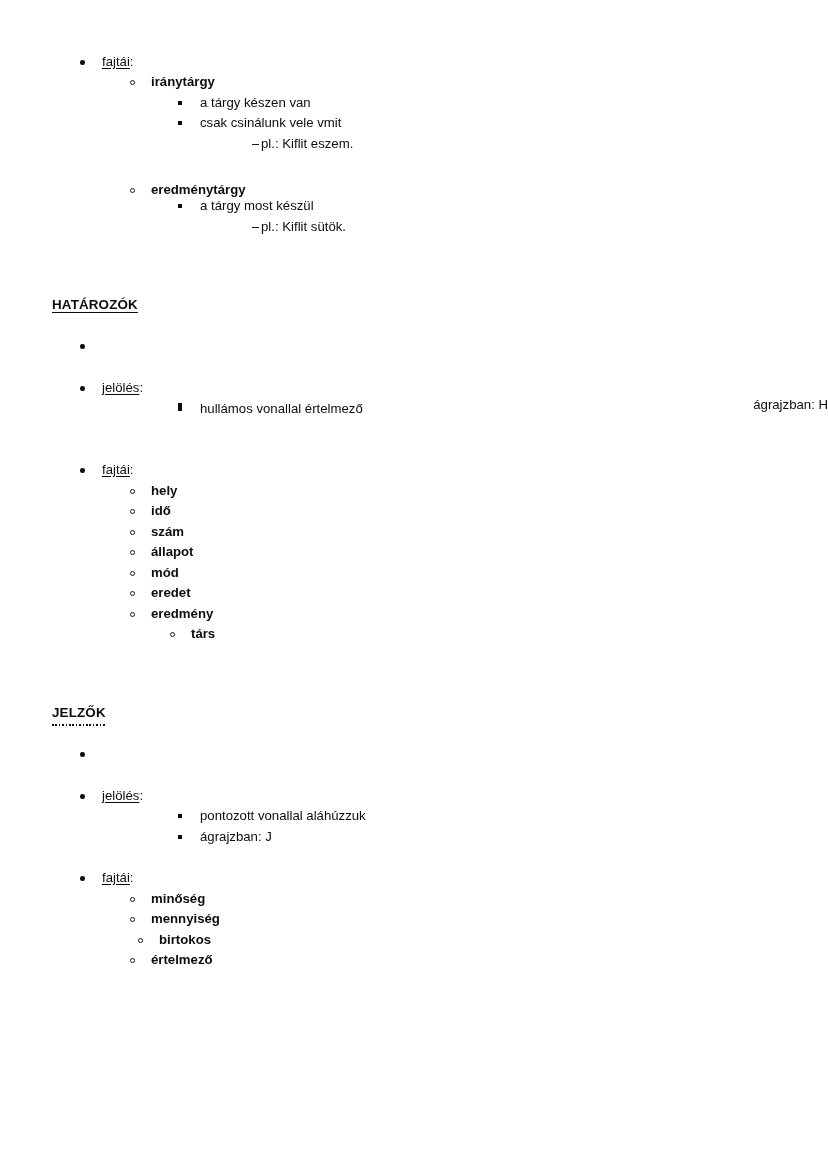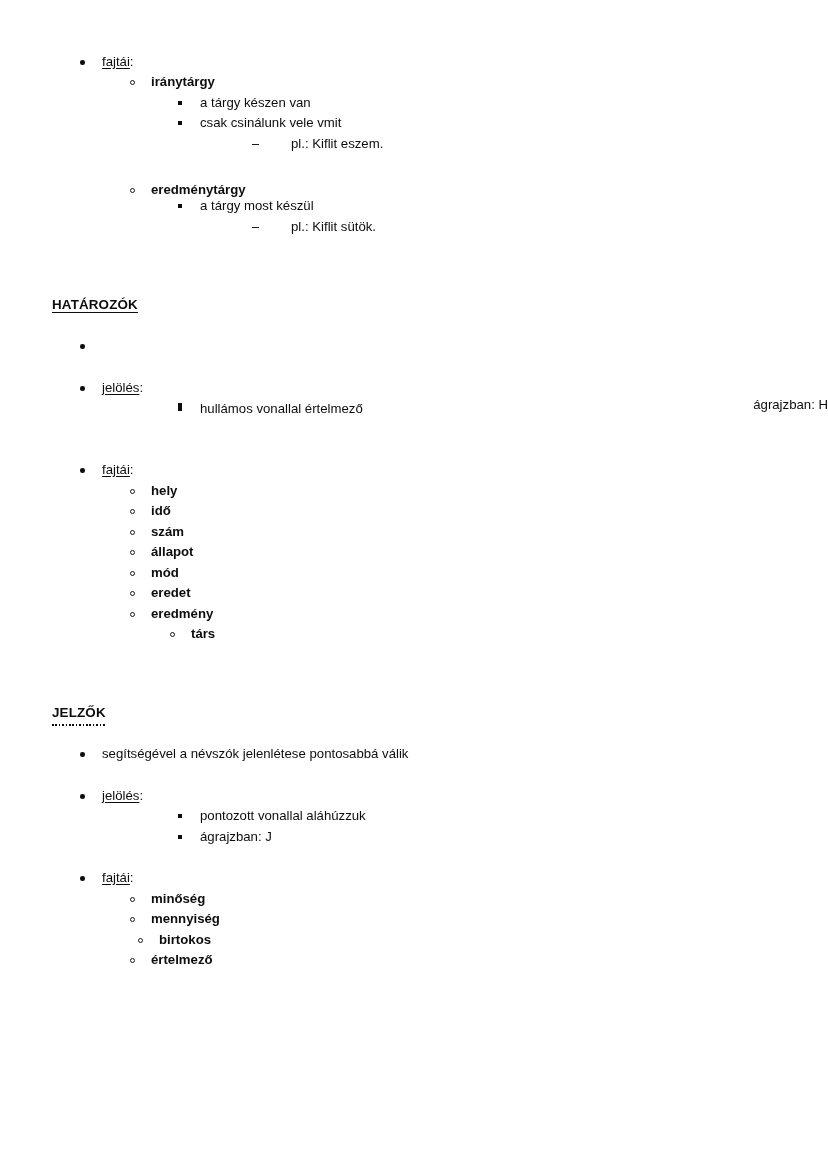--- a/index.html
+++ b/index.html
@@ -43,21 +43,21 @@
   }
 
   
   .lvl1 { margin-left: 80px; }          
   .lvl1 .txt { margin-left: 22px; }
   .lvl2 { margin-left: 130px; }         
   .lvl2 .txt { margin-left: 21px; }
   .lvl3 { margin-left: 178px; }         
   .lvl3 .txt { margin-left: 22px; }
   .lvl4 { margin-left: 252px; }         
-  .lvl4 .txt { margin-left: 39px; }
+  .lvl4 .txt { margin-left: 9px; }
 
   
   .dot {
     width: 4.6px; height: 4.6px;
     border-radius: 50%;
     background: #0d0d0d;
     margin-top: 8px;
   }
   .circ {
     width: 5.4px; height: 5.4px;
@@ -177,21 +177,21 @@
         <div class="row lvl2"><span class="marker circ"></span><span class="txt"><span class=" bold">eredet</span></span></div>
       </div>
       <div class="blk" style="top: 604px;">
         <div class="row lvl2"><span class="marker circ"></span><span class="txt"><span class=" bold">eredmény</span></span></div>
       </div>
       <div class="blk" style="top: 624px; padding-left: 40px;">
         <div class="row lvl2"><span class="marker circ"></span><span class="txt"><span class=" bold">társ</span></span></div>
       </div>
       <div class="blk" style="top: 703px;"><div class="heading dotted"><span class="lbl">JELZŐK</span></div></div>
       <div class="blk" style="top: 744px;">
-        <div class="row lvl1"><span class="marker dot"></span><span class="txt"><span>segítségével a névszók jelenlétese pontosabbá válik</span></span></div>
+        <div class="row lvl1"><span class="marker dot"></span></div>
       </div>
       <div class="blk" style="top: 786px;">
         <div class="row lvl1"><span class="marker dot"></span><span class="txt"><span class="uline">jelölés</span><span>:</span></span></div>
       </div>
       <div class="blk" style="top: 806px;">
         <div class="row lvl3"><span class="marker sq"></span><span class="txt"><span>pontozott vonallal aláhúzzuk</span></span></div>
       </div>
       <div class="blk" style="top: 827px;">
         <div class="row lvl3"><span class="marker sq"></span><span class="txt"><span>ágrajzban: J</span></span></div>
       </div>

